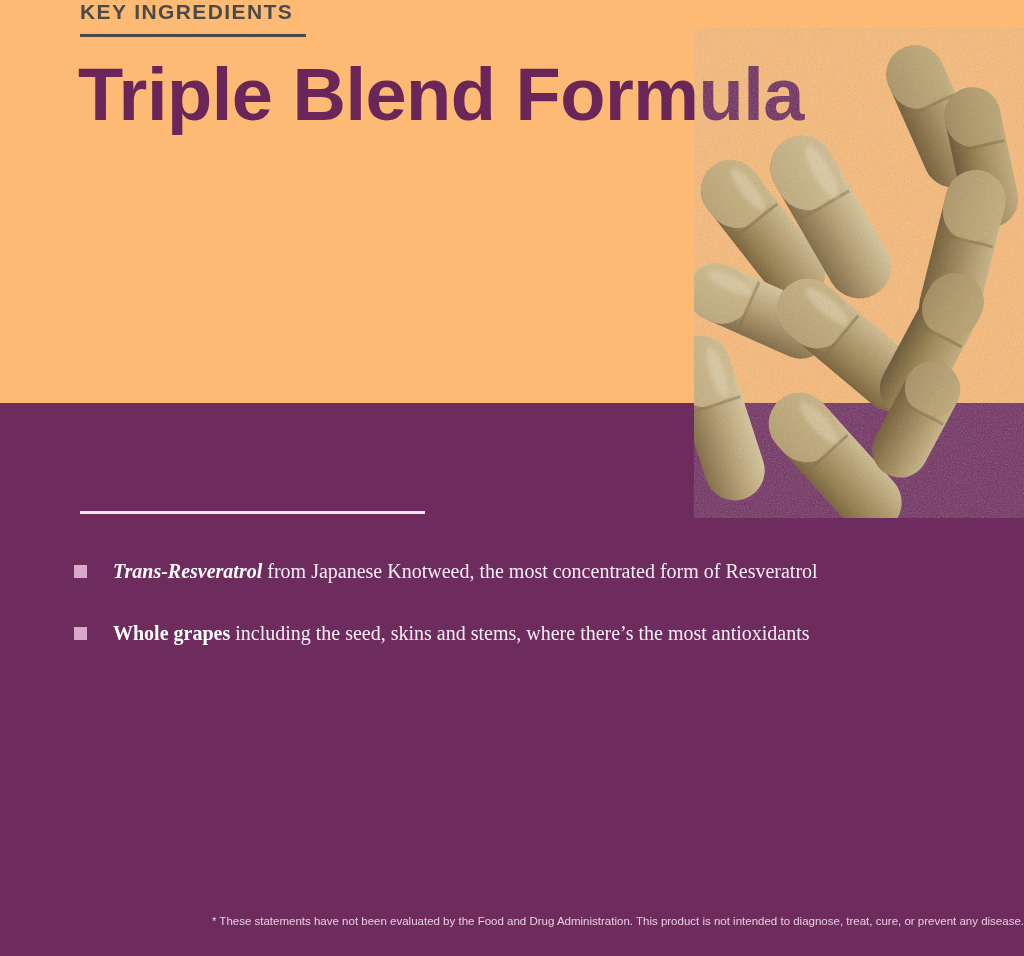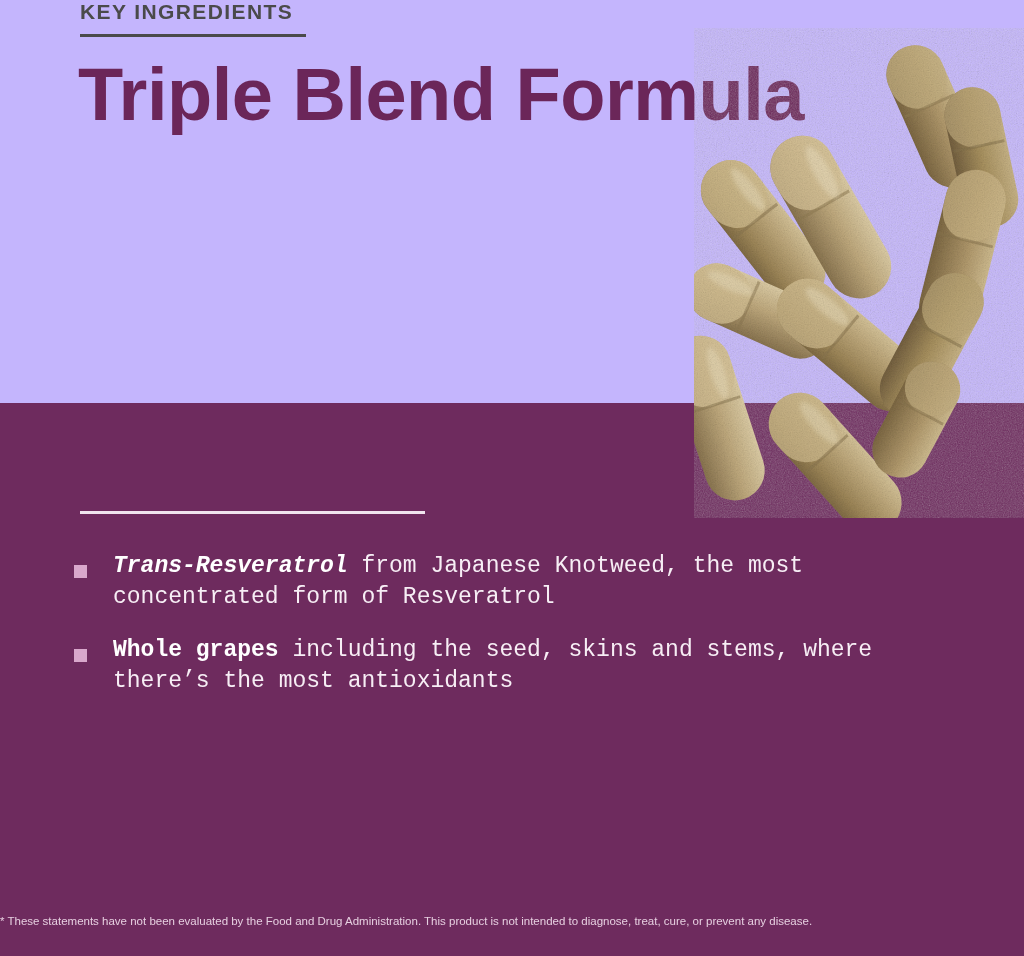--- a/index.html
+++ b/index.html
@@ -17,21 +17,21 @@
     overflow: hidden;
     background: #ffffff;
   }
 
   
   #top-section {
     position: absolute;
     left: 0; top: 0;
     width: 1024px;
     height: 517px;
-    background: #c4b5fd;
+    background: #fdba74;
     z-index: 1;
   }
 
   .eyebrow {
     position: absolute;
     left: 80px;
     top: 0px;
     font-size: 21px;
     font-weight: bold;
     letter-spacing: 1.4px;
@@ -115,34 +115,34 @@
   .bullet-marker {
     flex: 0 0 auto;
     width: 13px;
     height: 13px;
     background: #D9A8CC;
     margin-top: 14px;
     margin-right: 26px;
   }
   .bullet-text {
     flex: 1 1 auto;
-    font-size: 23px;
-    line-height: 31px;
+    font-size: 20px;
+    line-height: 40px;
     color: #f7eef5;
-    font-family: Liberation Mono, monospace;
+    font-family: Liberation Serif, serif;
   }
   .bullet-text b { font-weight: bold; color: #ffffff; }
   .bullet-text .bi { font-weight: bold; font-style: italic; color: #ffffff; }
 
   .disclaimer {
     position: absolute;
     left: 0;
     top: 512px;
     width: 1024px;
-    text-align: left;
+    text-align: right;
     font-size: 11.5px;
     color: #e6cfe0;
     font-family: "Liberation Sans", sans-serif;
   }
 
   
   #capsule-cluster {
     position: absolute;
     right: 0;
     top: 28px;

